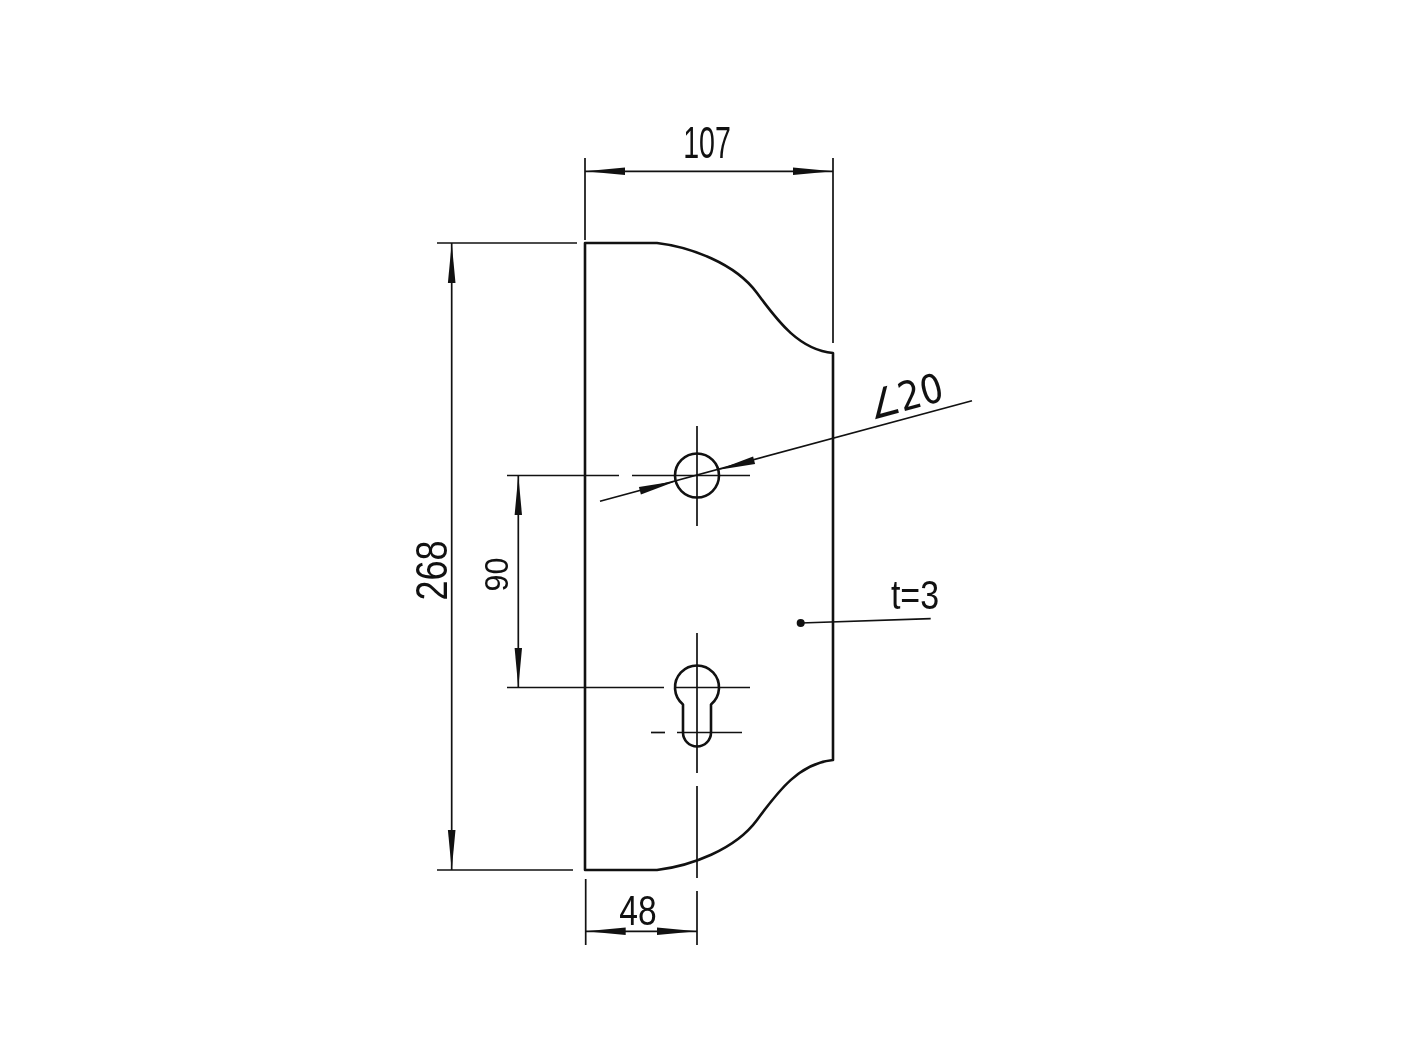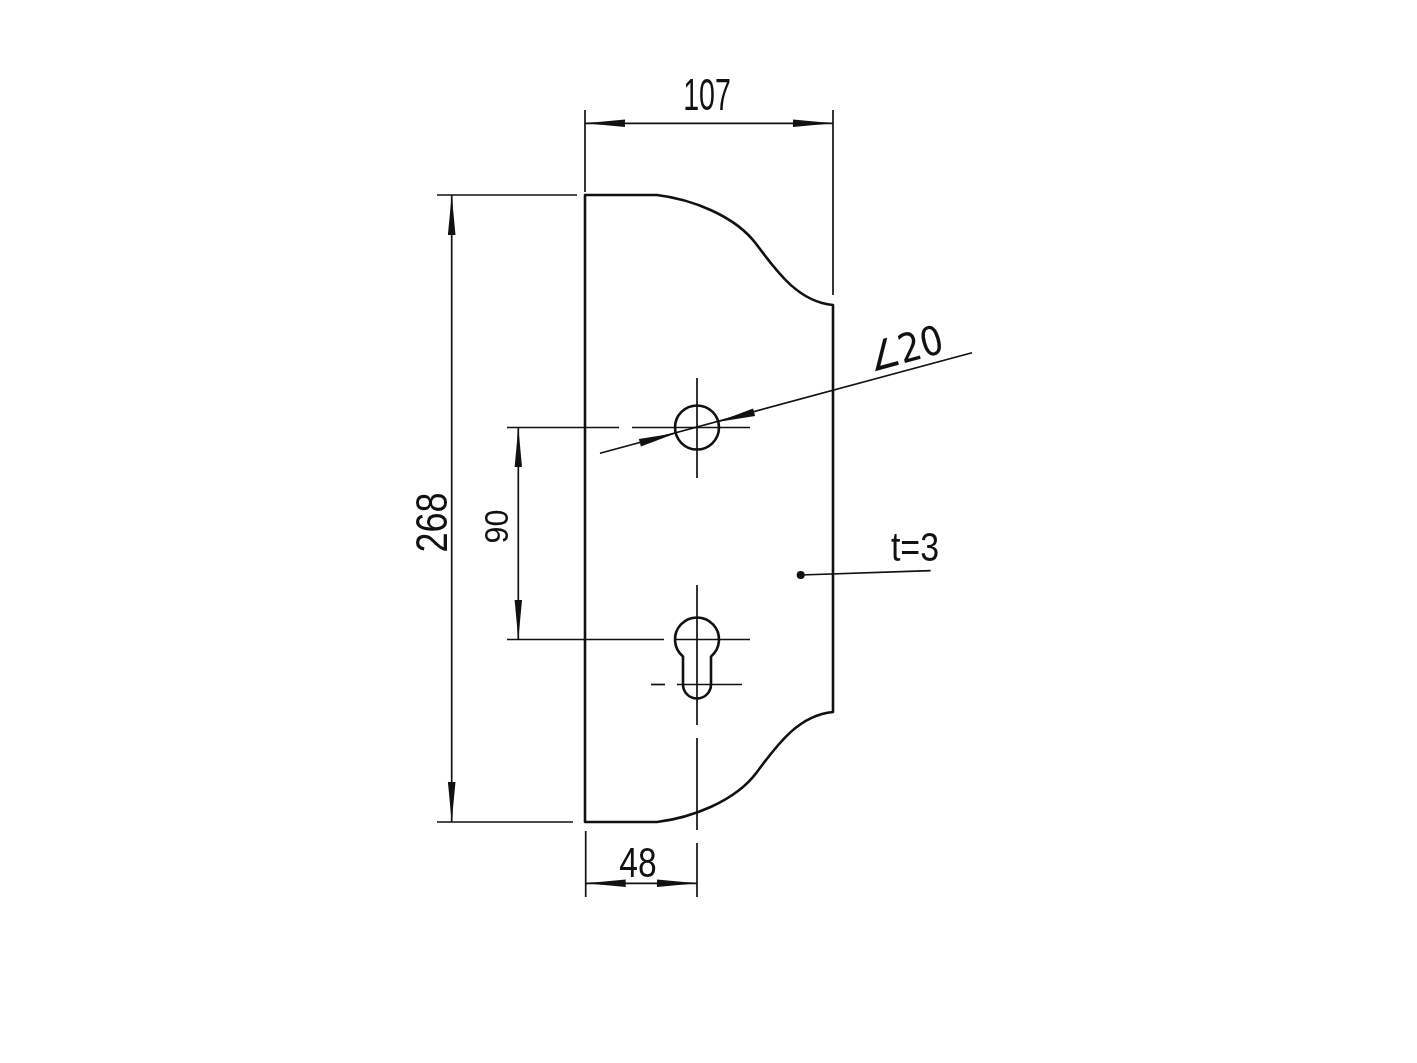--- a/index.html
+++ b/index.html
@@ -3,21 +3,21 @@
 <meta charset="utf-8">
 <style>
   :root { --ink: #111111; --bg: #ffffff; }
   html, body { margin: 0; padding: 0; }
   body {
     width: 1417px; height: 1063px;
     background: var(--bg);
     overflow: hidden;
     font-family: "Liberation Sans", sans-serif;
   }
-  .stage { position: relative; width: 1417px; height: 857px; }
+  .stage { position: relative; width: 1417px; height: 857px; margin-top: 48px; }
   svg.drawing { display: block; color: var(--ink); }
   .outline  { fill: none; stroke: currentColor; stroke-width: 2.6; stroke-linejoin: round; stroke-linecap: butt; }
   .thin     { fill: none; stroke: currentColor; stroke-width: 1.7; stroke-linecap: butt; }
   .arrow    { fill: currentColor; stroke: none; }
   .dot      { fill: currentColor; stroke: none; }
   text.dim {
     fill: currentColor;
     font-family: "Liberation Sans", sans-serif;
     font-weight: 400;
   }

